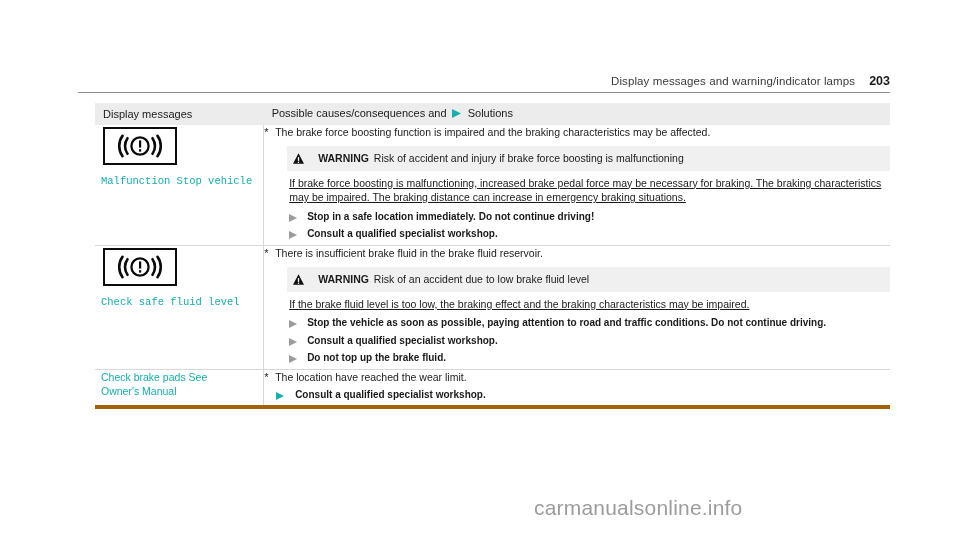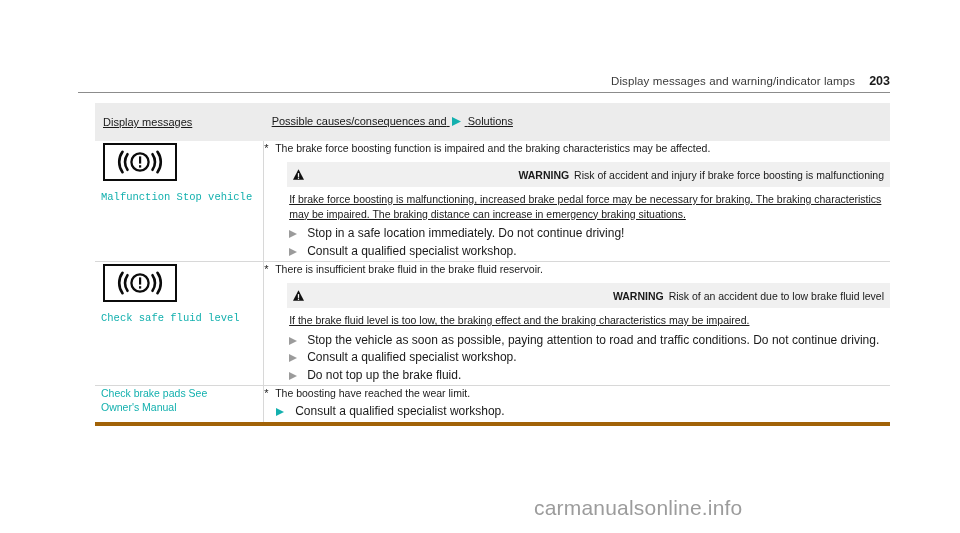--- a/index.html
+++ b/index.html
@@ -43,22 +43,21 @@
   
   .table {
     position: absolute;
     left: 95px;
     top: 103px;
     width: 795px;
     border-collapse: collapse;
   }
   .thead-row {
     background: #ececec;
-    height: 38px;
-    text-decoration: underline;
+    height: 21px;
   }
   .thead-cell {
     font-size: 11px;
     color: #1a1a1a;
     padding: 4px 0 4px 8px;
     vertical-align: middle;
     text-align: left;
     font-weight: normal;
   }
   .col-left { width: 163px; }
@@ -128,21 +127,20 @@
   .warn-panel {
     margin: 7px 0 0 23px;
   }
   .warn-head {
     background: #f0f0f0;
     display: flex;
     align-items: center;
     padding: 4px 6px 4px 6px;
     height: 17px;
     box-sizing: content-box;
-    justify-content: space-between;
   }
   .warn-tri {
     width: 13px;
     flex: none;
     display: flex;
     align-items: center;
   }
   .warn-tri svg { display: block; }
   .warn-head-text {
     font-size: 10.5px;
@@ -169,24 +167,25 @@
     margin-bottom: 3px;
   }
   .sol-tri {
     width: 9px;
     flex: none;
     margin-top: 4px;
     margin-right: 9px;
   }
   .sol-tri svg { display: block; }
   .sol-text {
-    font-size: 12px;
+    font-size: 10px;
     line-height: 14.5px;
     color: #1a1a1a;
     flex: 1;
+    font-weight: bold;
   }
 
   .row3-sol {
     margin: 4px 0 0 12px;
   }
   .row3-sol .sol-tri { margin-right: 10px; }
 
   .head-tri {
     display: inline-block;
     vertical-align: middle;
@@ -360,21 +359,21 @@
     </tr>
 
     <tr class="body-row last">
       <td class="cell-left">
         <div class="teal-text">Check brake pads See</div>
         <div class="teal-text">Owner's Manual</div>
       </td>
       <td class="cell-right">
         <div class="cause-line">
           <span class="cause-star">*</span>
-          <span class="cause-text">The boosting have reached the wear limit.</span>
+          <span class="cause-text">The location have reached the wear limit.</span>
         </div>
         <div class="row3-sol">
           <div class="sol-item">
             <span class="sol-tri">
               <svg width="8" height="8" viewBox="0 0 8 8">
                   <polygon points="0,0 8,4 0,8" fill="#13b0ae"></polygon>
                 </svg>
             </span>
             <span class="sol-text">Consult a qualified specialist workshop.</span>
           </div>

